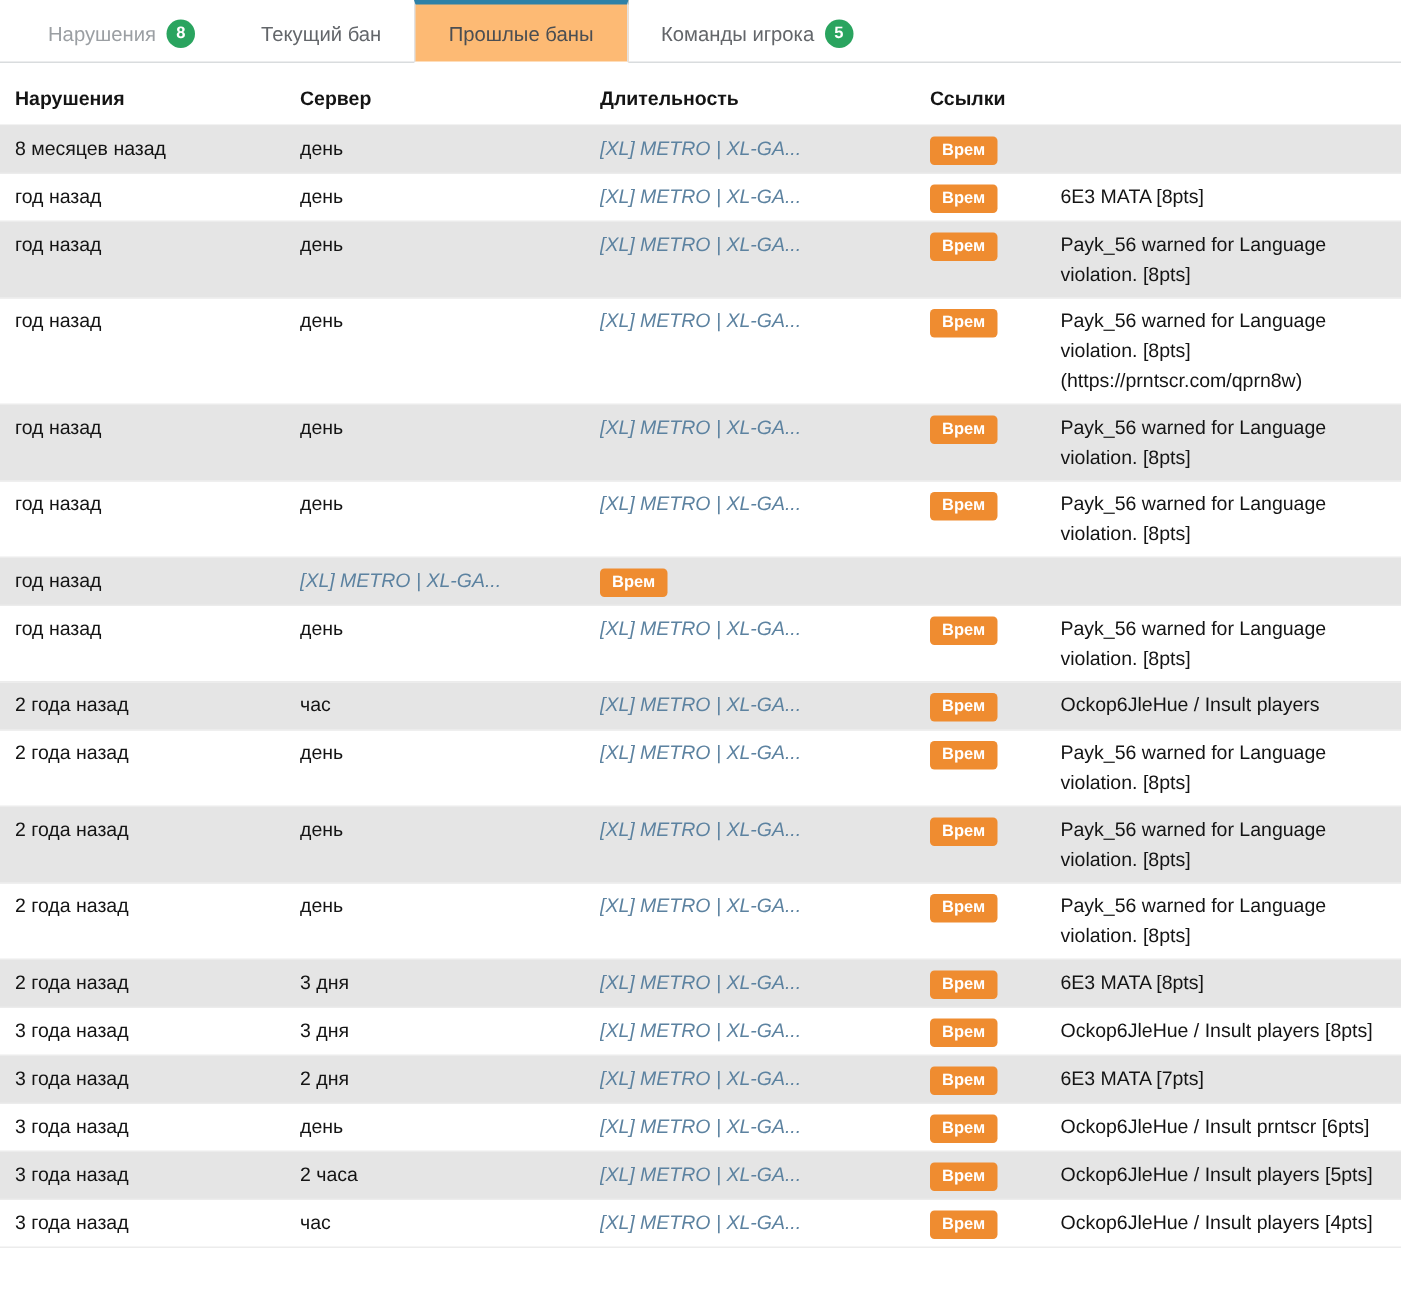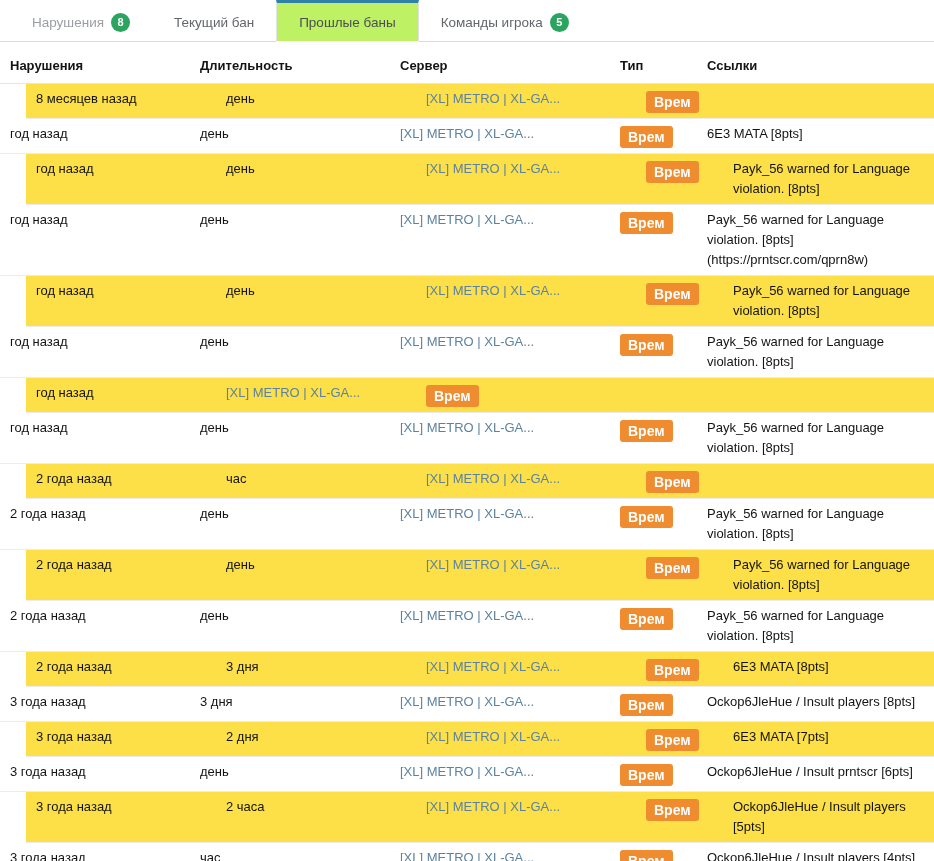--- a/index.html
+++ b/index.html
@@ -14,21 +14,21 @@
     border-bottom:1px solid #d9dcde;padding-left:10px;box-sizing:border-box;
     background:#fff;
   }
   .tab{
     display:flex;align-items:center;gap:7px;
     padding:0 22px;color:#63666a;font-size:13.5px;cursor:pointer;
     border-top:3px solid transparent;box-sizing:border-box;white-space:nowrap;
   }
   .tab.muted{color:#9b9fa3;}
   .tab.active{
-    background:#bef264;color:#4b4e52;
+    background:#fdba74;color:#4b4e52;
     border:1px solid #e2e2e2;border-top:3px solid #2e81a7;border-bottom:1px solid #fff;
     margin-bottom:-1px;
   }
   .tab-badge{
     background:#2aa45f;color:#fff;font-size:11px;font-weight:bold;
     min-width:19px;height:19px;border-radius:50%;
     display:inline-flex;align-items:center;justify-content:center;
     box-sizing:border-box;padding:0 4px;
   }
   
@@ -36,30 +36,30 @@
     display:grid;
     grid-template-columns:190px 200px 220px 87px 1fr;
     padding:0 10px 0 10px;box-sizing:border-box;
   }
   .thead{
     font-weight:bold;
     border-bottom:1px solid #e6e6e6;
   }
   .thead .cell{padding:14px 8px 7px 0;}
   .row{border-bottom:1px solid #ececec;}
-  .row.striped{background:#fde047;margin-left:26px;}
+  .row.striped{background:#e5e5e5;}
   .cell{
     padding:5px 8px 5px 0;line-height:20px;
     overflow:hidden;word-break:break-word;
   }
   .cell.reason{padding-right:2px;}
-  a.server-link{color:#5c82a0;text-decoration:none;cursor:pointer;}
+  a.server-link{color:#5c82a0;text-decoration:none;cursor:pointer;font-style:italic;}
   .type-badge{
     display:inline-block;background:#ef8c30;color:#fff;
-    font-size:14px;font-weight:bold;line-height:1;
+    font-size:11px;font-weight:bold;line-height:1;
     padding:4px 8px;border-radius:3px;margin-top:2px;
   }
 </style>
 </head>
 <body>
 
 <div class="tabbar" id="tabbar">
   <div class="tab muted">
     <span class="tab-label">Нарушения</span>
     <span class="tab-badge">8</span>
@@ -79,23 +79,22 @@
   <div class="tab">
     <span class="tab-label">Команды игрока</span>
     <span class="tab-badge">5</span>
   </div>
 
 </div>
 
 <div>
   <div class="grid thead">
     <div class="cell">Нарушения</div>
+    <div class="cell">Сервер</div>
     <div class="cell">Длительность</div>
-    <div class="cell">Сервер</div>
-    <div class="cell">Тип</div>
     <div class="cell">Ссылки</div>
   </div>
   <div id="tbody">
   <div class="grid row striped">
     <div class="cell">8 месяцев назад</div>
     <div class="cell">день</div>
     <div class="cell">
       <a class="server-link">[XL] METRO | XL-GA...</a>
     </div>
     <div class="cell">
@@ -188,20 +187,21 @@
 
   <div class="grid row striped">
     <div class="cell">2 года назад</div>
     <div class="cell">час</div>
     <div class="cell">
       <a class="server-link">[XL] METRO | XL-GA...</a>
     </div>
     <div class="cell">
       <span class="type-badge">Врем</span>
     </div>
+    <div class="cell reason">Ockop6JleHue / Insult players</div>
   </div>
 
   <div class="grid row">
     <div class="cell">2 года назад</div>
     <div class="cell">день</div>
     <div class="cell">
       <a class="server-link">[XL] METRO | XL-GA...</a>
     </div>
     <div class="cell">
       <span class="type-badge">Врем</span>

